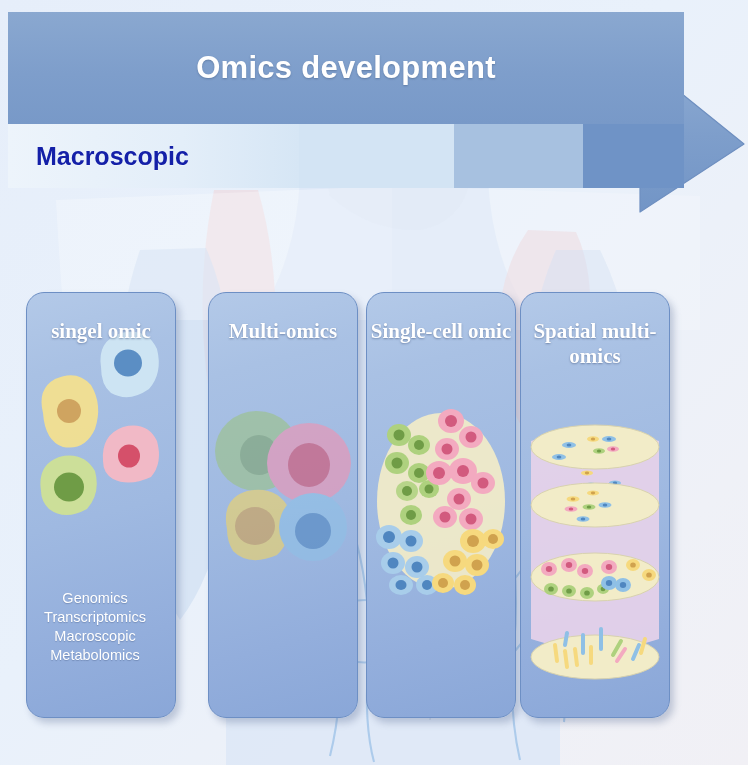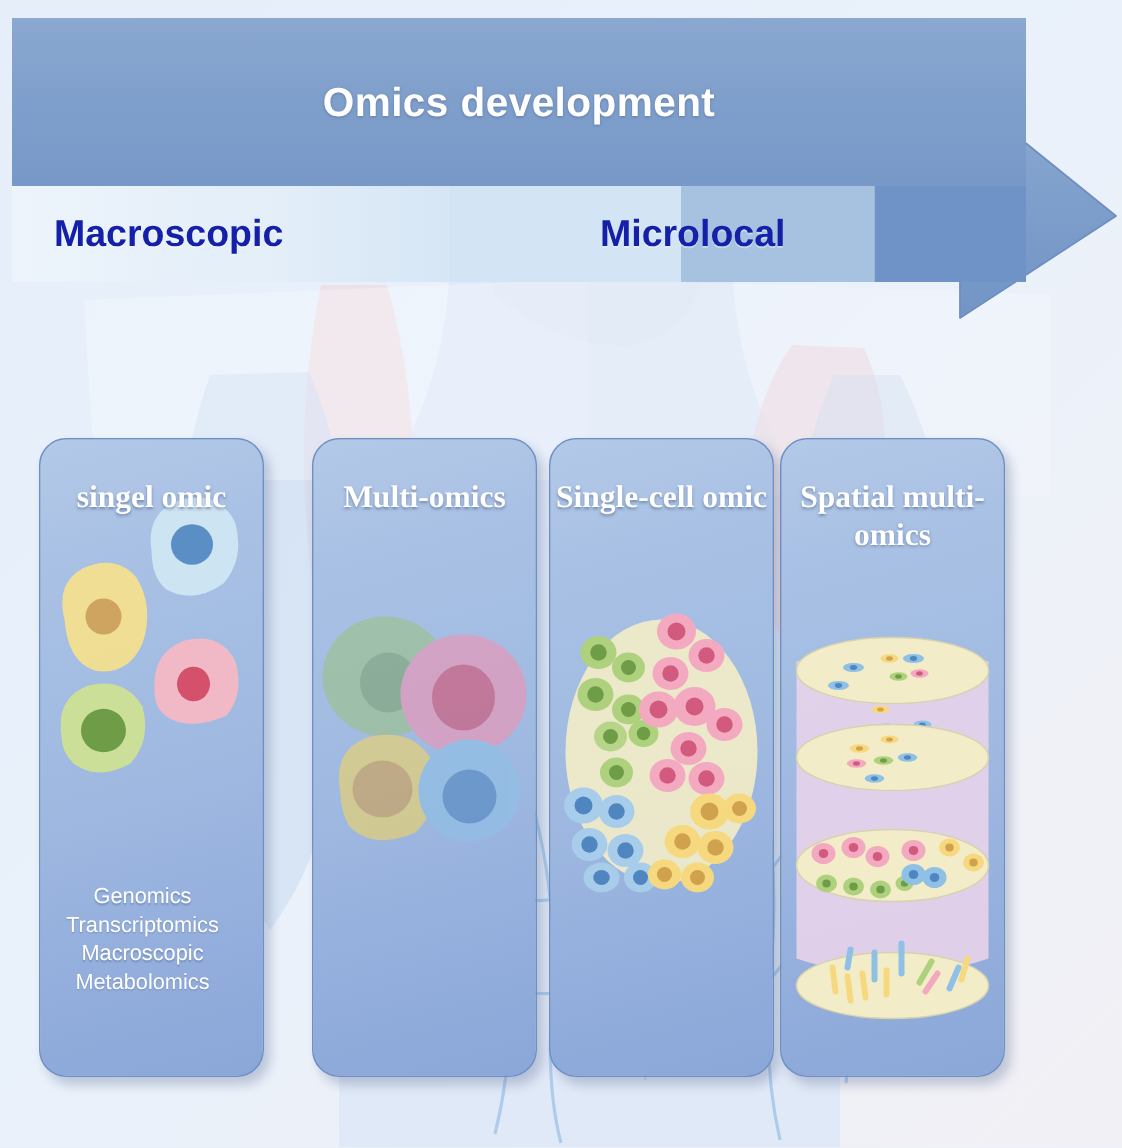--- a/index.html
+++ b/index.html
@@ -18,21 +18,21 @@
   #bg-anatomy{position:absolute;left:0;top:0;width:748px;height:765px;}
 
   
   .banner{
     position:absolute;left:8px;top:12px;width:676px;height:112px;
     background:linear-gradient(180deg,#8aa8d0 0%,#7e9ecb 55%,#7899c8 100%);
   }
   .banner-title{
     position:absolute;left:0;top:0;width:676px;height:112px;
     display:flex;align-items:center;justify-content:center;
-    color:#ffffff;font-size:27px;font-weight:bold;
+    color:#ffffff;font-size:31px;font-weight:bold;
     letter-spacing:.3px;
     text-shadow:0 1px 2px rgba(60,85,120,.45);
   }
   
   .arrow-wrap{position:absolute;left:0;top:0;width:748px;height:220px;}
   
   .strip{
     position:absolute;left:8px;top:124px;width:676px;height:64px;
     display:flex;
   }
@@ -145,21 +145,20 @@
     <div class="banner-title">Omics development</div>
   </div>
 
   <div class="strip">
     <div class="strip-seg seg0"></div>
     <div class="strip-seg seg1"></div>
     <div class="strip-seg seg2"></div>
     <div class="strip-seg seg3"></div>
   </div>
   <div class="strip-label lbl-macro">Macroscopic</div>
-  <div class="strip-label lbl-micro">Microlocal</div>
 
   <div class="panels">
 
     <div class="panel p1">
       <svg class="art" viewBox="0 0 148 424">
 
         <path d="M16 120 Q10 96 28 86 Q50 76 64 92 Q76 112 68 136 Q58 158 36 154 Q18 148 16 120 Z" fill="#f2df8f" opacity=".95"></path>
         <ellipse cx="42" cy="118" rx="12" ry="12" fill="#cfa460"></ellipse>
 
         <path d="M74 74 Q70 48 94 40 Q120 34 130 56 Q136 80 122 96 Q102 110 84 100 Q74 92 74 74 Z" fill="#cfe6f3" opacity=".95"></path>

